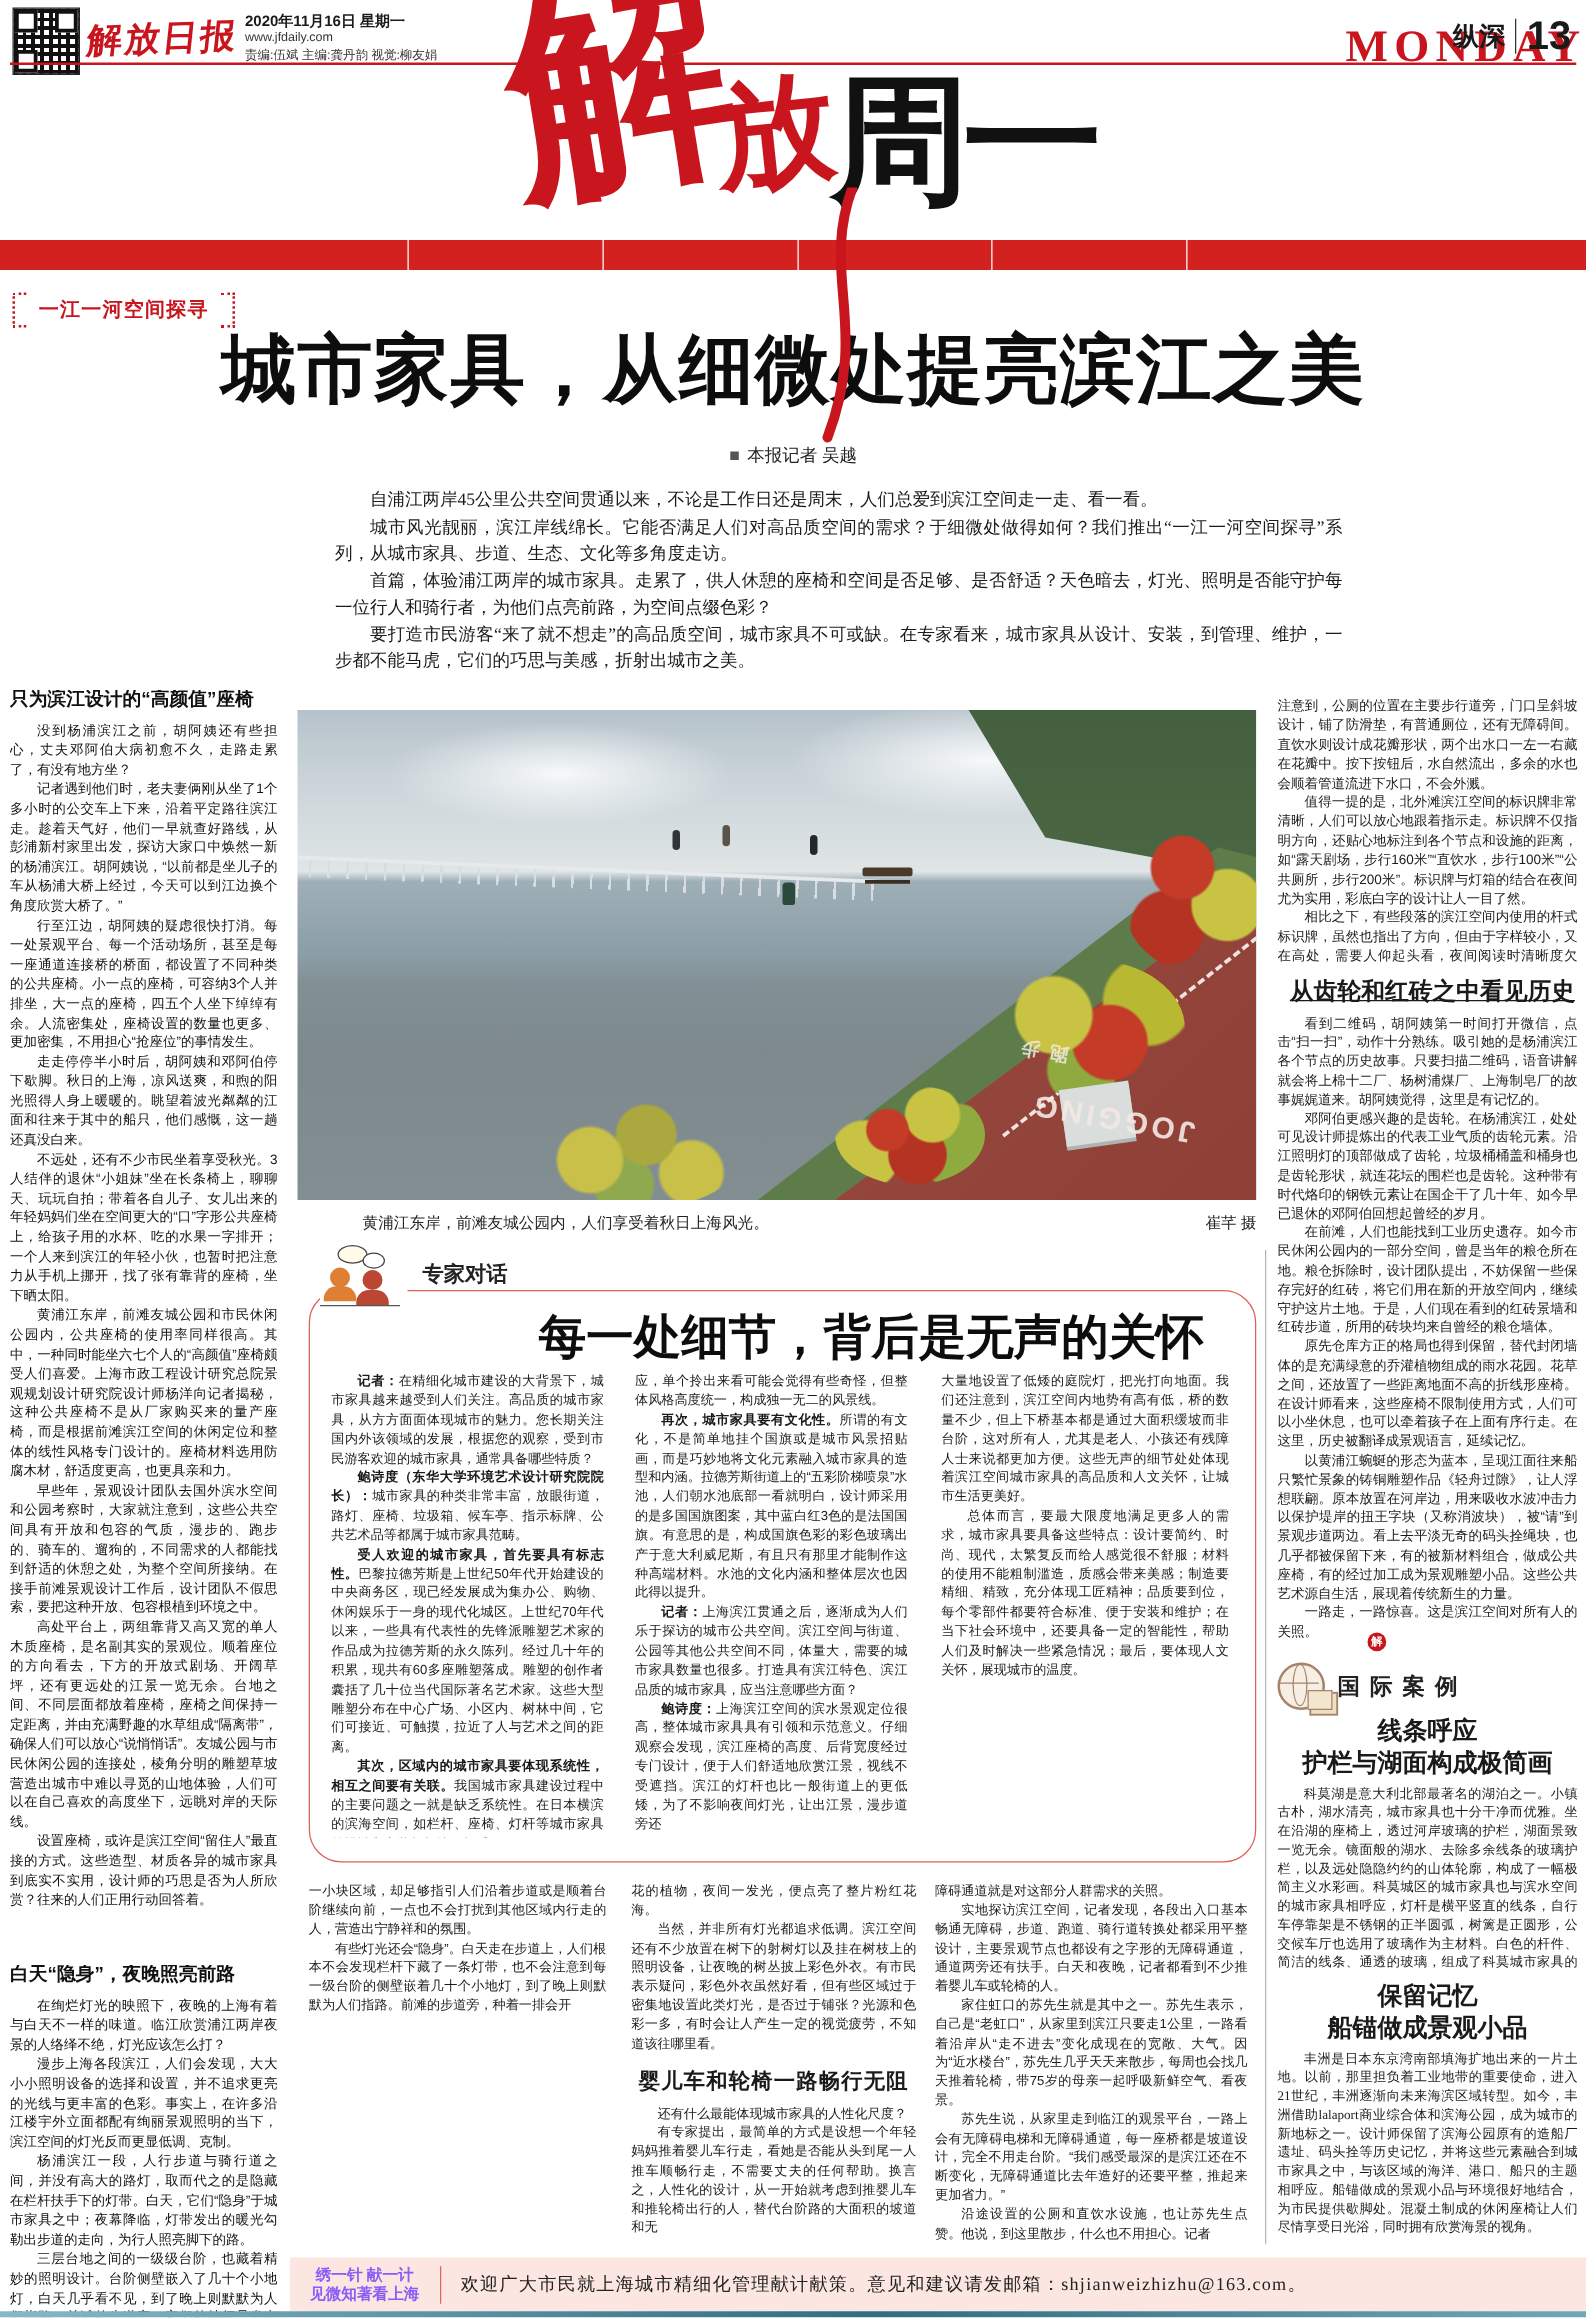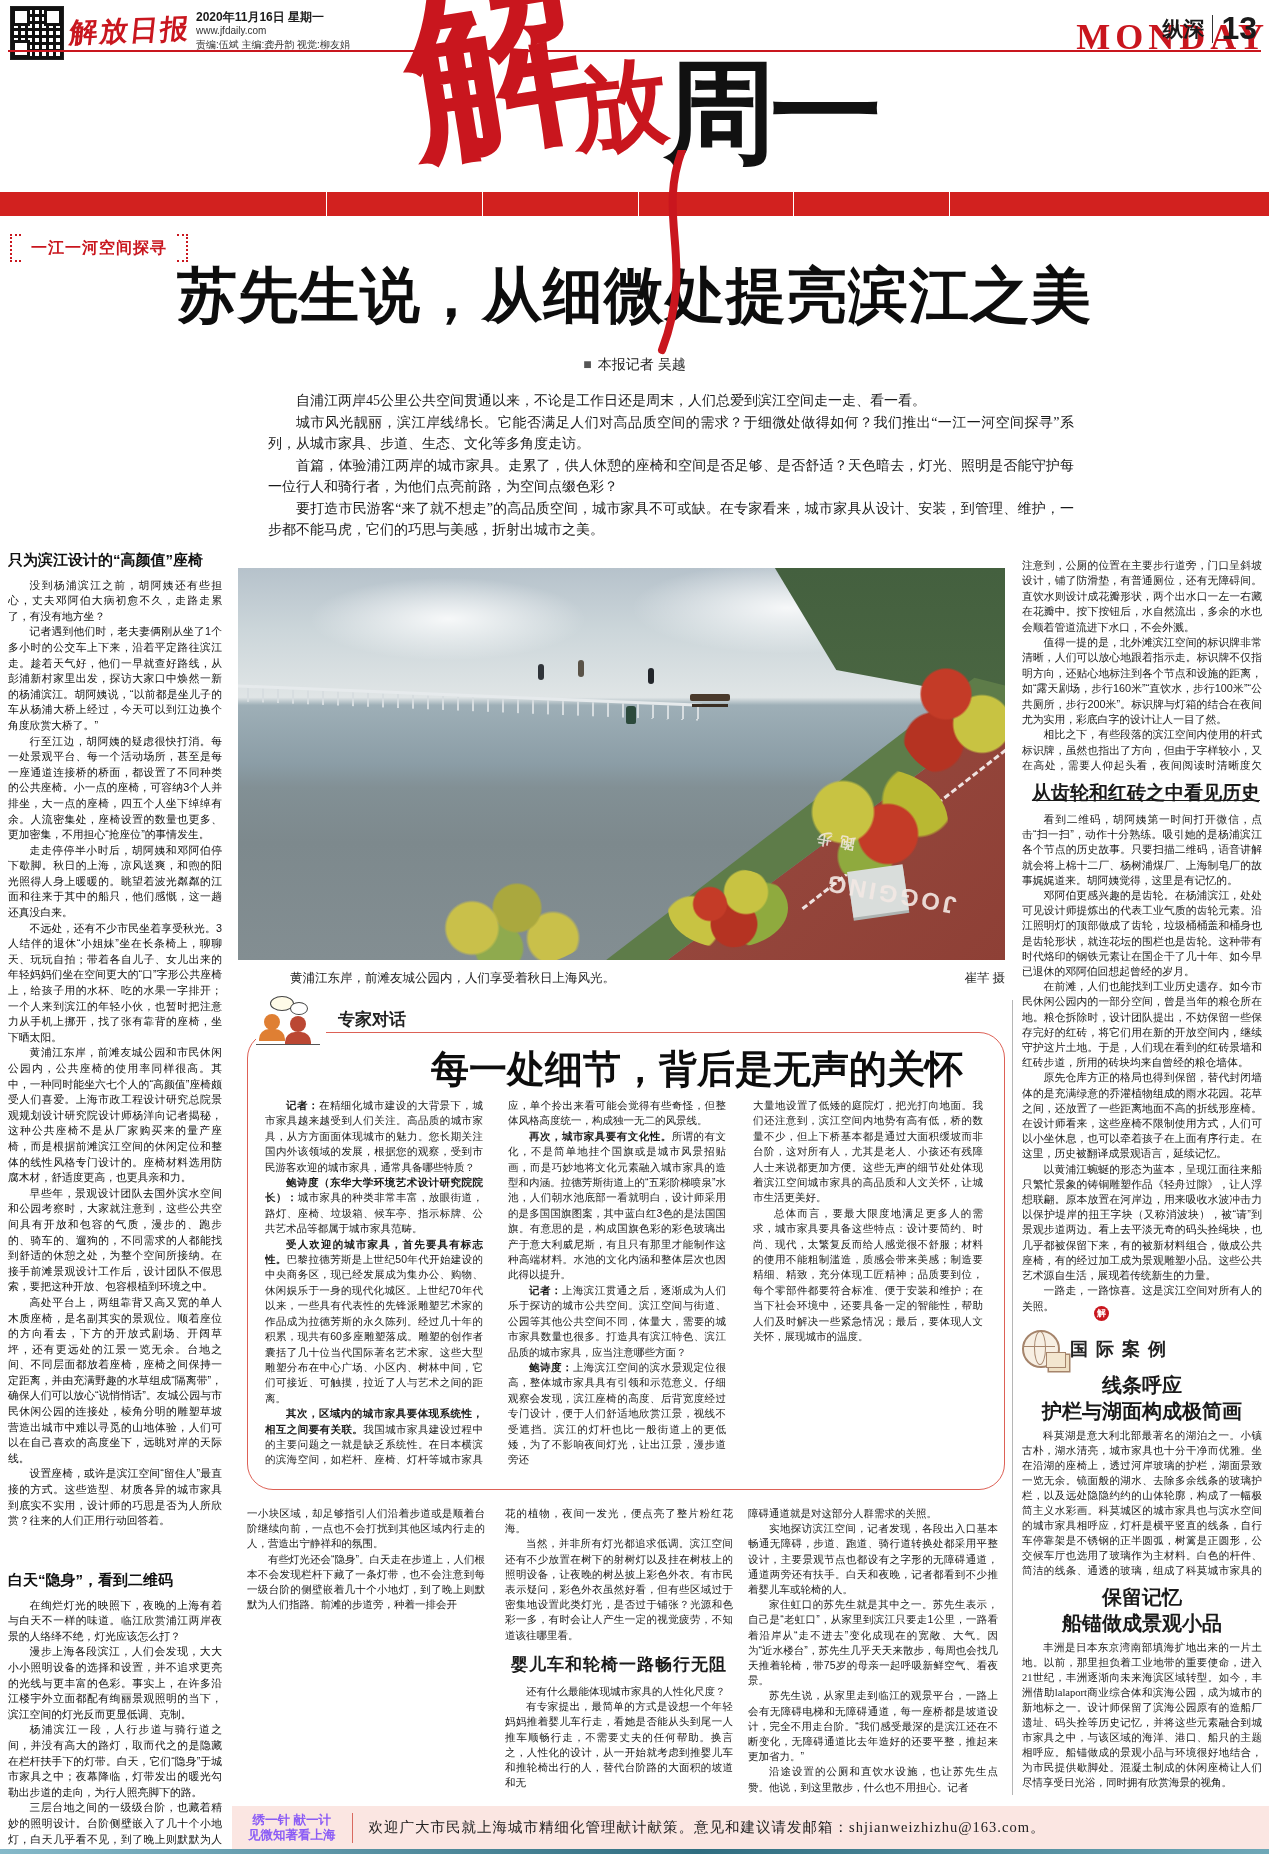--- a/index.html
+++ b/index.html
@@ -173,21 +173,21 @@
         <div class="cell"></div>
         <div class="cell"></div>
       </div>
   </div>
 
   <div class="abs tagwrap">
     <span class="tagbr l"></span>
     <span class="tagtext">一江一河空间探寻</span>
     <span class="tagbr r"></span>
   </div>
-  <h1 class="abs headline" style="margin:0;">苏先生说，从细微处提亮滨江之美</h1>
+  <h1 class="abs headline" style="margin:0;">城市家具，从细微处提亮滨江之美</h1>
   <div class="abs byline">
     <span class="sq">■</span><b>本报记者 吴越</b>
   </div>
   <div class="abs intro serif">
 
   <p class="para"><span>自浦江两岸45公里公共空间贯通以来，不论是工作日还是周末，人们总爱到滨江空间走一走、看一看。</span></p>
       <p class="para"><span>城市风光靓丽，滨江岸线绵长。它能否满足人们对高品质空间的需求？于细微处做得如何？我们推出“一江一河空间探寻”系列，从城市家具、步道、生态、文化等多角度走访。</span></p>
       <p class="para"><span>首篇，体验浦江两岸的城市家具。走累了，供人休憩的座椅和空间是否足够、是否舒适？天色暗去，灯光、照明是否能守护每一位行人和骑行者，为他们点亮前路，为空间点缀色彩？</span></p>
       <p class="para"><span>要打造市民游客“来了就不想走”的高品质空间，城市家具不可或缺。在专家看来，城市家具从设计、安装，到管理、维护，一步都不能马虎，它们的巧思与美感，折射出城市之美。</span></p>
     </div>
@@ -201,21 +201,21 @@
         <p class="para"><span>行至江边，胡阿姨的疑虑很快打消。每一处景观平台、每一个活动场所，甚至是每一座通道连接桥的桥面，都设置了不同种类的公共座椅。小一点的座椅，可容纳3个人并排坐，大一点的座椅，四五个人坐下绰绰有余。人流密集处，座椅设置的数量也更多、更加密集，不用担心“抢座位”的事情发生。</span></p>
         <p class="para"><span>走走停停半小时后，胡阿姨和邓阿伯停下歇脚。秋日的上海，凉风送爽，和煦的阳光照得人身上暖暖的。眺望着波光粼粼的江面和往来于其中的船只，他们感慨，这一趟还真没白来。</span></p>
         <p class="para"><span>不远处，还有不少市民坐着享受秋光。3人结伴的退休“小姐妹”坐在长条椅上，聊聊天、玩玩自拍；带着各自儿子、女儿出来的年轻妈妈们坐在空间更大的“口”字形公共座椅上，给孩子用的水杯、吃的水果一字排开；一个人来到滨江的年轻小伙，也暂时把注意力从手机上挪开，找了张有靠背的座椅，坐下晒太阳。</span></p>
         <p class="para"><span>黄浦江东岸，前滩友城公园和市民休闲公园内，公共座椅的使用率同样很高。其中，一种同时能坐六七个人的“高颜值”座椅颇受人们喜爱。上海市政工程设计研究总院景观规划设计研究院设计师杨洋向记者揭秘，这种公共座椅不是从厂家购买来的量产座椅，而是根据前滩滨江空间的休闲定位和整体的线性风格专门设计的。座椅材料选用防腐木材，舒适度更高，也更具亲和力。</span></p>
         <p class="para"><span>早些年，景观设计团队去国外滨水空间和公园考察时，大家就注意到，这些公共空间具有开放和包容的气质，漫步的、跑步的、骑车的、遛狗的，不同需求的人都能找到舒适的休憩之处，为整个空间所接纳。在接手前滩景观设计工作后，设计团队不假思索，要把这种开放、包容根植到环境之中。</span></p>
         <p class="para"><span>高处平台上，两组靠背又高又宽的单人木质座椅，是名副其实的景观位。顺着座位的方向看去，下方的开放式剧场、开阔草坪，还有更远处的江景一览无余。台地之间、不同层面都放着座椅，座椅之间保持一定距离，并由充满野趣的水草组成“隔离带”，确保人们可以放心“说悄悄话”。友城公园与市民休闲公园的连接处，棱角分明的雕塑草坡营造出城市中难以寻觅的山地体验，人们可以在自己喜欢的高度坐下，远眺对岸的天际线。</span></p>
         <p class="para"><span>设置座椅，或许是滨江空间“留住人”最直接的方式。这些造型、材质各异的城市家具到底实不实用，设计师的巧思是否为人所欣赏？往来的人们正用行动回答着。</span></p>
       </div>
   </div>
   <div class="abs leftcol2 colbody">
-    <h2 class="sechead-l">白天“隐身”，看到二维码</h2>
+    <h2 class="sechead-l">白天“隐身”，夜晚照亮前路</h2>
     <div>
 
     <p class="para"><span>在绚烂灯光的映照下，夜晚的上海有着与白天不一样的味道。临江欣赏浦江两岸夜景的人络绎不绝，灯光应该怎么打？</span></p>
         <p class="para"><span>漫步上海各段滨江，人们会发现，大大小小照明设备的选择和设置，并不追求更亮的光线与更丰富的色彩。事实上，在许多沿江楼宇外立面都配有绚丽景观照明的当下，滨江空间的灯光反而更显低调、克制。</span></p>
         <p class="para"><span>杨浦滨江一段，人行步道与骑行道之间，并没有高大的路灯，取而代之的是隐藏在栏杆扶手下的灯带。白天，它们“隐身”于城市家具之中；夜幕降临，灯带发出的暖光勾勒出步道的走向，为行人照亮脚下的路。</span></p>
         <p class="para"><span>三层台地之间的一级级台阶，也藏着精妙的照明设计。台阶侧壁嵌入了几十个小地灯，白天几乎看不见，到了晚上则默默为人们指路。前滩的步道旁，它们的特征是发出的光亮只集中在</span></p>
       </div>
   </div>
 
   <div class="abs photo">

